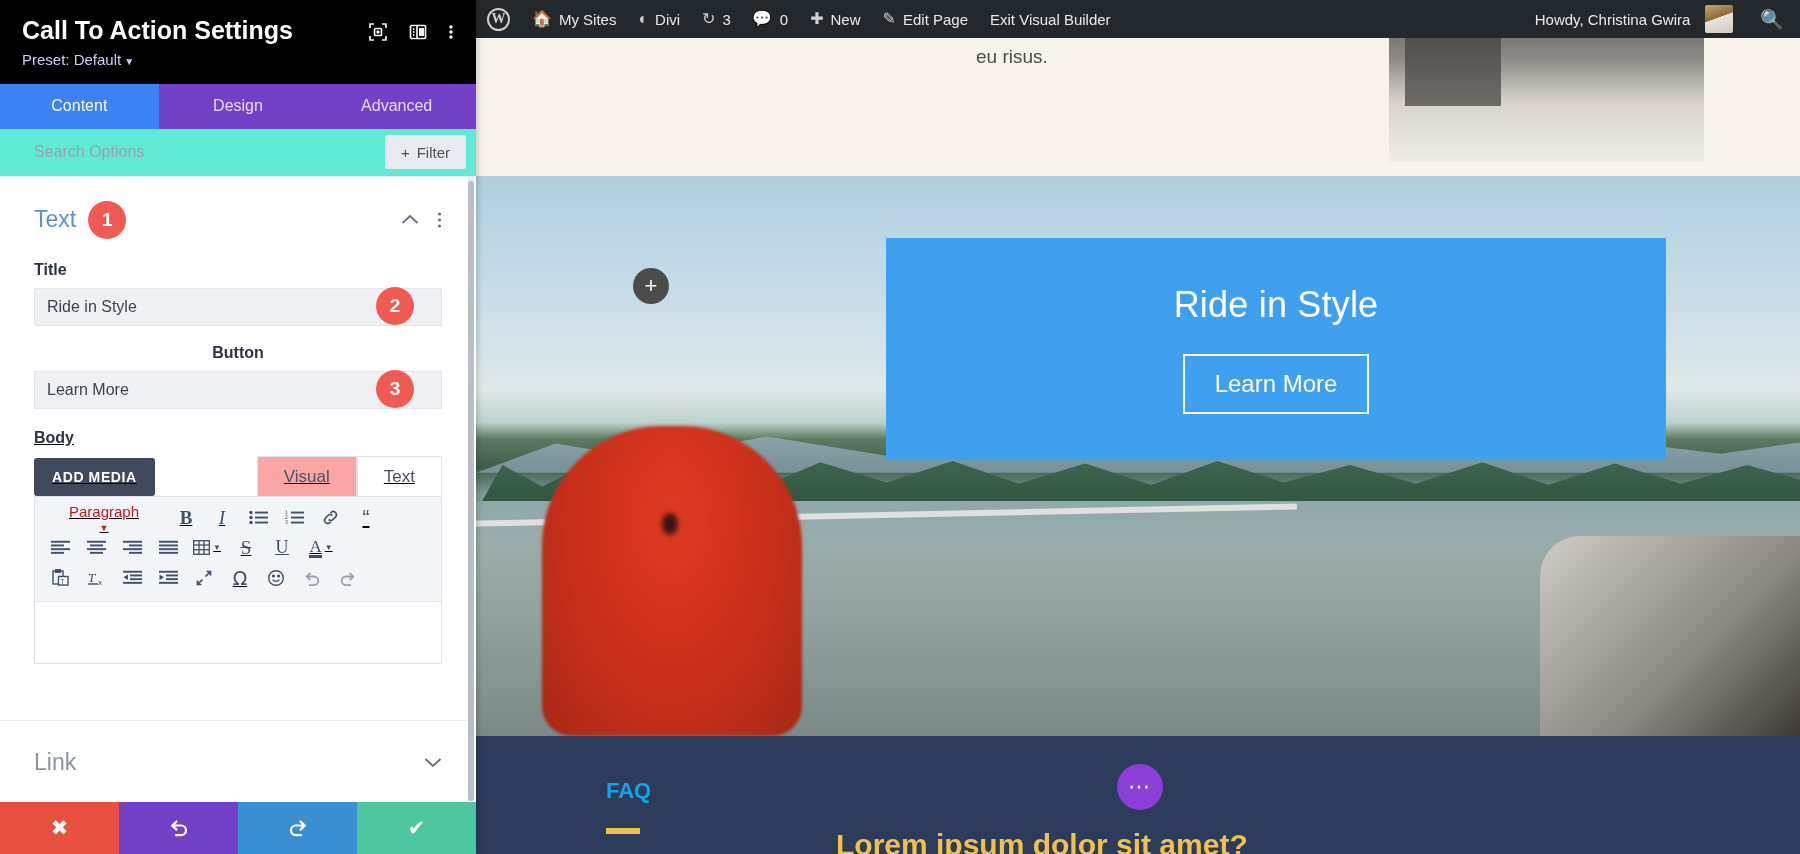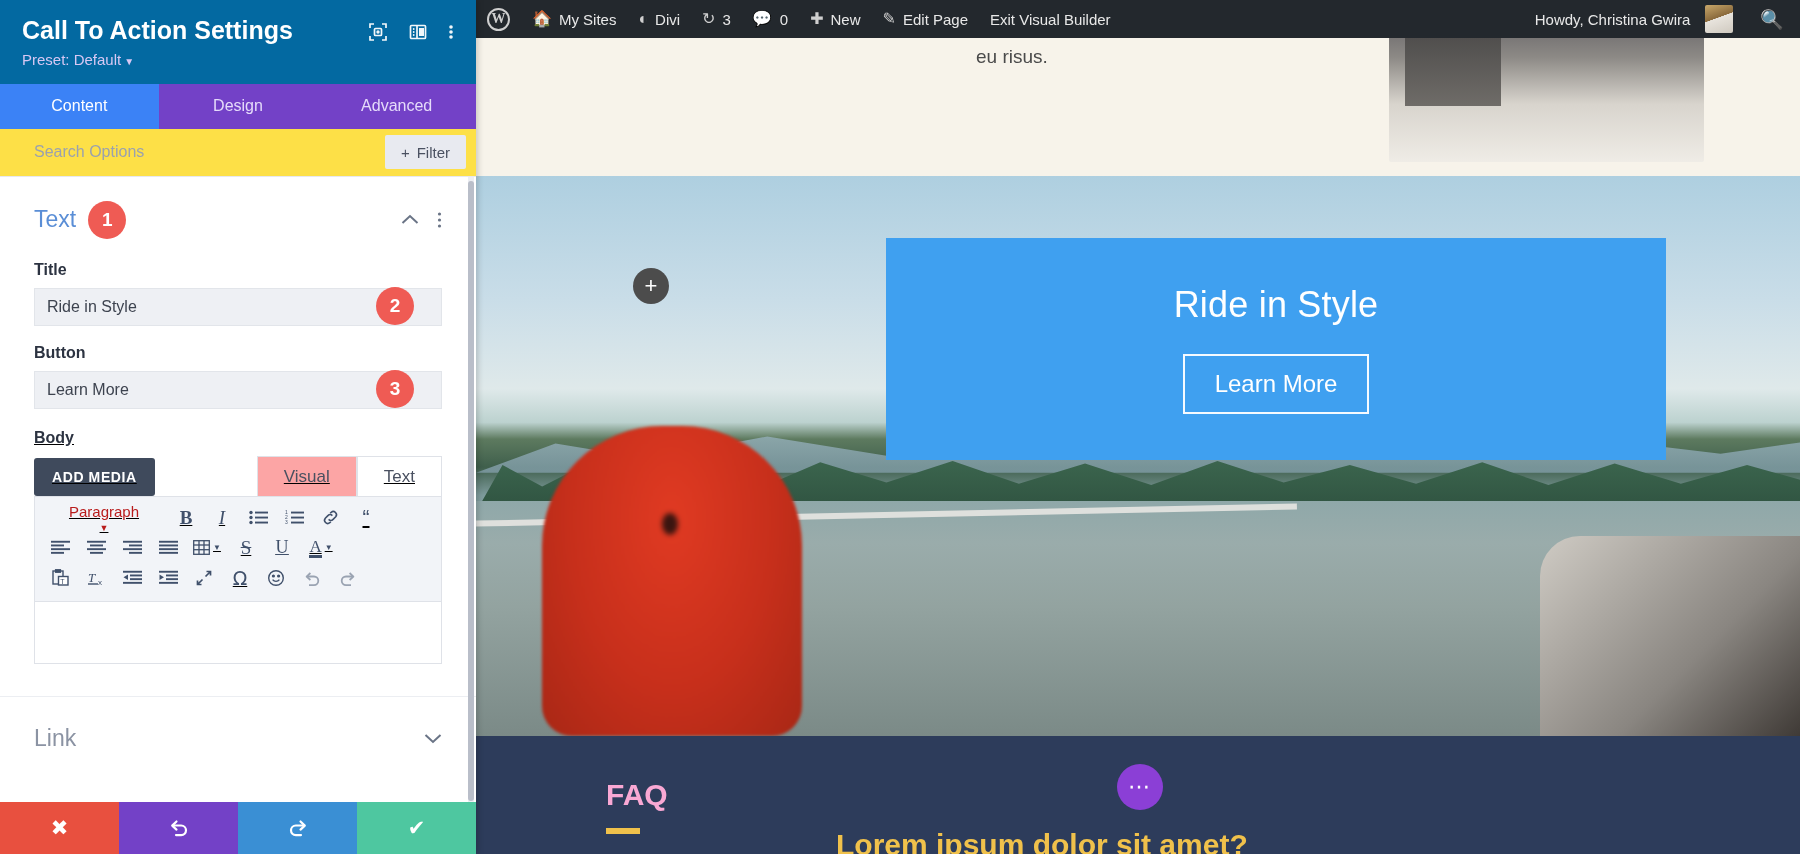--- a/index.html
+++ b/index.html
@@ -119,22 +119,22 @@
   .cta-btn {
     color: #fff; font-size: 24px; border: 2px solid rgba(255,255,255,.95);
     padding: 14px 30px; cursor: pointer; background: transparent;
   }
 
   
   .darkband {
     position: relative; background: #2d3c5b; height: 260px; overflow: hidden;
   }
   .faq-label {
-    position: absolute; left: 130px; top: 42px; color: #f9a8d4;
-    font-size: 30px; font-weight: bold;
+    position: absolute; left: 130px; top: 42px; color: #0ea5e9;
+    font-size: 22px; font-weight: bold;
   }
   .faq-underline {
     position: absolute; left: 130px; top: 92px; width: 34px; height: 6px;
     background: #f0c14b;
   }
   .dots-badge {
     position: absolute; left: 641px; top: 28px; width: 46px; height: 46px;
     border-radius: 50%; background: #8b3fd6; color: #fff; font-size: 22px;
     display: flex; align-items: center; justify-content: center;
     letter-spacing: 2px; cursor: pointer;
@@ -143,21 +143,21 @@
     position: absolute; left: 360px; top: 92px; color: #f0c14b;
     font-size: 30px; font-weight: bold; white-space: nowrap;
   }
 
   
   .panel {
     position: absolute; left: 0; top: 0; width: 476px; height: 854px;
     background: #fff; display: flex; flex-direction: column;
     box-shadow: 2px 0 6px rgba(0,0,0,.18); z-index: 10;
   }
-  .p-head { background: #0369a1; padding: 16px 22px 0 22px; }
+  .p-head { background: #000000; padding: 16px 22px 0 22px; }
   .p-head-row { display: flex; align-items: flex-start; }
   .p-title {
     color: #fff; font-size: 25px; font-weight: bold; line-height: 1.15;
     flex: 1;
   }
   .p-head-icons { display: flex; align-items: center; gap: 20px; padding-top: 6px; }
   .hi {
     color: #fff; opacity: .95; cursor: pointer; display: flex;
     align-items: center; justify-content: center;
   }
@@ -165,21 +165,21 @@
   .caret-dn { display:inline-block; margin-left: 3px; font-size: 10px; }
 
   .p-tabs { display: flex; background: #7341c7; }
   .p-tab {
     flex: 1; text-align: center; padding: 13px 0 14px; color: #e5dbfa;
     font-size: 16px; cursor: pointer;
   }
   .p-tab.active { background: #3b82f6; color: #fff; }
 
   .p-search {
-    display: flex; align-items: center; background: #fde047;
+    display: flex; align-items: center; background: #5eead4;
     border-bottom: 1px solid #e7e9ef; padding: 0 0 0 34px; height: 48px;
   }
   .p-search input {
     flex: 1; border: none; background: transparent; outline: none;
     font-size: 16px; color: #6b7280; font-family: "Liberation Sans", sans-serif;
   }
   .p-search input::placeholder { color: #9aa1ae; }
   .filter-btn {
     background: #e8eaf0; color: #4a5161; font-size: 15px; height: 34px;
     display: flex; align-items: center; gap: 7px; padding: 0 16px;
@@ -246,21 +246,21 @@
     display: flex; align-items: center; justify-content: space-between;
     width: 124px; height: 30px; padding: 0 6px 0 4px;
     font-size: 15px; color: #b91c1c; cursor: pointer; flex-direction: column;
   }
   .mce-area {
     border: 1px solid #dfe2e8; border-top: none; height: 62px; background: #fff;
     cursor: text;
   }
 
   .link-sec {
-    border-top: 1px solid #eceef2; margin-top: 32px;
+    border-top: 1px solid #eceef2; margin-top: 56px;
     display: flex; align-items: center; padding: 28px 34px 30px 34px;
   }
   .link-title { font-size: 23px; color: #8b93a3; }
 
   .p-foot { display: flex; height: 52px; }
   .fbtn {
     flex: 1; display: flex; align-items: center; justify-content: center;
     color: #fff; font-size: 21px; cursor: pointer;
   }
   .fb-cancel { background: #e8503f; }
@@ -426,21 +426,21 @@
           </span>
         </div>
       </div>
 
       <div class="field">
         <div class="f-label">Title</div>
         <div class="f-input">Ride in Style</div>
         <div class="badge f-badge">2</div>
       </div>
 
-      <div class="field" style="">
+      <div class="field" style="text-align:center;">
         <div class="f-label">Button</div>
         <div class="f-input">Learn More</div>
         <div class="badge f-badge">3</div>
       </div>
 
       <div class="body-block">
         <div class="f-label">Body</div>
 
         <div class="editor-top">
           <div class="add-media">ADD MEDIA</div>

